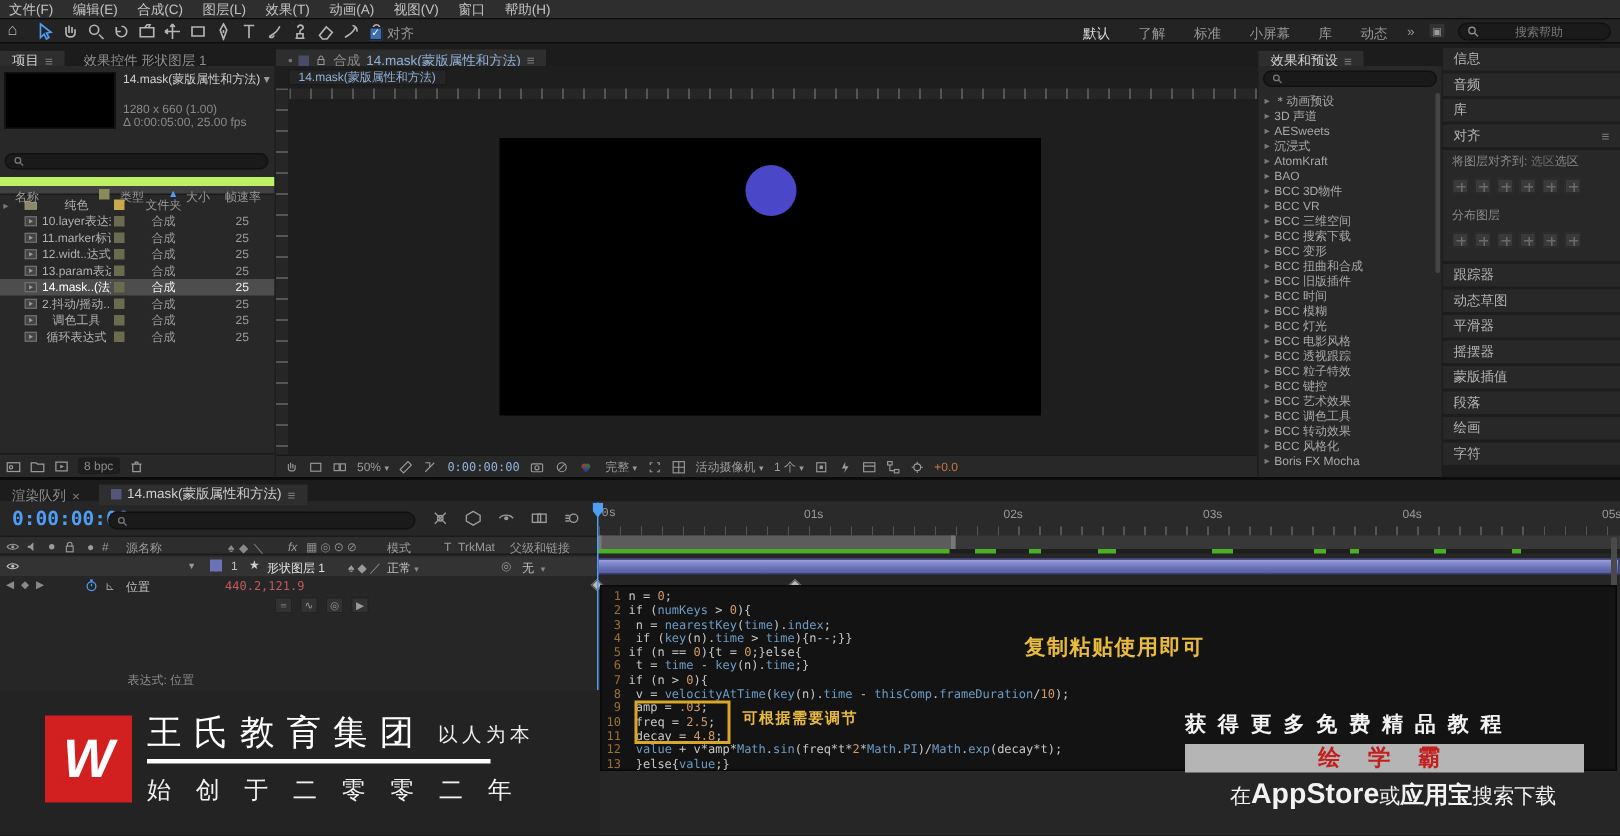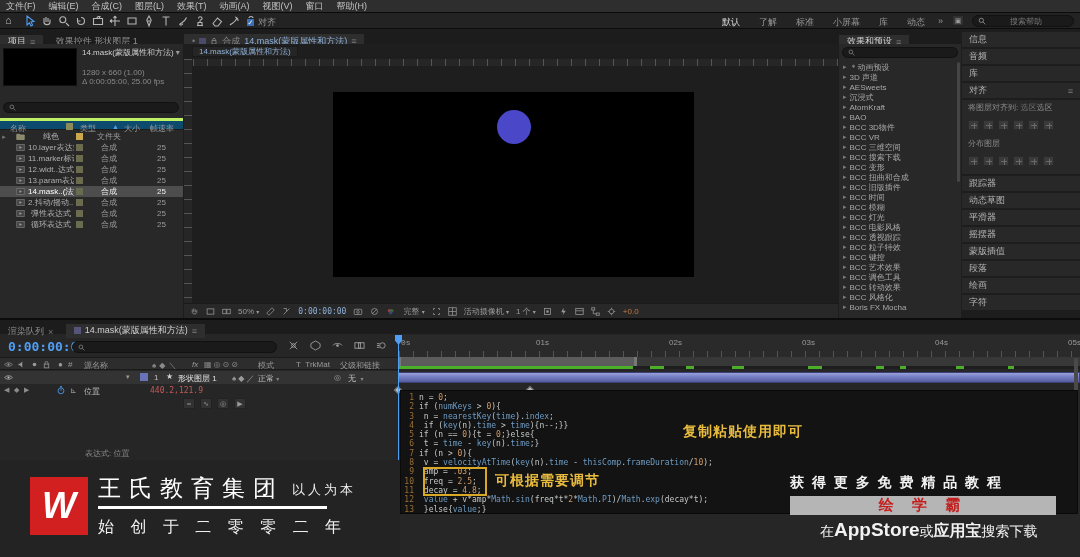--- a/index.html
+++ b/index.html
@@ -172,21 +172,21 @@
     <div class="abs row-txt dim" style="left:82px;top:24px;">1280 x 660 (1.00)</div>
     <div class="abs row-txt dim" style="left:82px;top:33px;">Δ 0:00:05:00, 25.00 fps</div>
     <div class="abs searchbox" style="left:3px;top:58px;width:176px;height:11px;">
       <span class="icon">
         <svg width="7" height="7" viewBox="0 0 12 12">
             <circle cx="5" cy="5" r="3.2" fill="none" stroke="#777" stroke-width="1.5"></circle>
             <line x1="7.5" y1="7.5" x2="11" y2="11" stroke="#777" stroke-width="1.5"></line>
           </svg>
       </span>
     </div>
-    <div class="abs" style="left:0;top:74px;width:183px;height:12px;background:#0c4a6e;border-top:3px solid #bef264;border-bottom:1px solid #1a1a1a;">
+    <div class="abs" style="left:0;top:74px;width:183px;height:12px;background:#404040;border-top:6px solid #bef264;border-bottom:1px solid #1a1a1a;">
       <span class="abs colhead" style="left:10px;top:2px;">名称</span>
       <span class="abs chip" style="left:66px;top:2px;background:#8a8a5a;"></span>
       <span class="abs colhead" style="left:80px;top:2px;">类型</span>
       <span class="abs" style="left:112px;top:2px;color:#4f9ef5;font-size:7px;">▲</span>
       <span class="abs colhead" style="left:124px;top:2px;">大小</span>
       <span class="abs colhead" style="left:150px;top:2px;">帧速率</span>
     </div>
     <div class="abs" id="proj-rows" style="left:0;top:87px;width:183px;text-align:center;">
         <div class="prow">
           <span class="tw" style="width:8px;color:#777;font-size:7px;">▸</span>
@@ -263,37 +263,62 @@
           <span class="chip" style="background:#6b6b4f;margin:0 6px 0 2px;"></span>
           <span style="width:40px;color:#9a9a9a;">合成</span>
           <span style="margin-left:28px;color:#9a9a9a;">25</span>
         </div>
         <div class="prow">
           <span class="tw" style="width:8px;color:#777;font-size:7px;"></span>
           <svg width="9" height="9" viewBox="0 0 12 12" style="margin:0 3px 0 8px;flex:none">
             <rect x="1" y="2" width="10" height="8" fill="#444" stroke="#777"></rect>
             <path d="M4.5 4 L8 6 L4.5 8 Z" fill="#999"></path>
           </svg>
-          <span style="width:46px;overflow:hidden;">弹性表达式</span>
+          <span style="width:46px;overflow:hidden;">调色工具</span>
           <span class="chip" style="background:#6b6b4f;margin:0 6px 0 2px;"></span>
           <span style="width:40px;color:#9a9a9a;">合成</span>
           <span style="margin-left:28px;color:#9a9a9a;">25</span>
         </div>
         <div class="prow">
           <span class="tw" style="width:8px;color:#777;font-size:7px;"></span>
           <svg width="9" height="9" viewBox="0 0 12 12" style="margin:0 3px 0 8px;flex:none">
             <rect x="1" y="2" width="10" height="8" fill="#444" stroke="#777"></rect>
             <path d="M4.5 4 L8 6 L4.5 8 Z" fill="#999"></path>
           </svg>
           <span style="width:46px;overflow:hidden;">循环表达式</span>
           <span class="chip" style="background:#6b6b4f;margin:0 6px 0 2px;"></span>
           <span style="width:40px;color:#9a9a9a;">合成</span>
           <span style="margin-left:28px;color:#9a9a9a;">25</span>
         </div>
       </div>
+    <div class="abs" style="left:0;top:258px;width:183px;height:16px;background:#282828;border-top:1px solid #1a1a1a;display:flex;align-items:center;gap:6px;padding-left:4px;">
+      <span class="icon">
+          <svg width="10" height="10" viewBox="0 0 12 12">
+            <rect x="1" y="3" width="10" height="7" fill="none" stroke="#9a9a9a"></rect>
+            <circle cx="4" cy="6.5" r="1.3" fill="none" stroke="#9a9a9a"></circle>
+          </svg>
+        </span>
+      <span class="icon">
+          <svg width="10" height="10" viewBox="0 0 12 12">
+            <path d="M1 3 H5 L6 4 H11 V10 H1 Z" fill="none" stroke="#9a9a9a"></path>
+          </svg>
+        </span>
+      <span class="icon">
+          <svg width="10" height="10" viewBox="0 0 12 12">
+            <rect x="1.5" y="2.5" width="9" height="7" fill="none" stroke="#9a9a9a"></rect>
+            <path d="M5 4.5 L8 6 L5 7.5 Z" fill="#9a9a9a"></path>
+          </svg>
+        </span>
+      <span class="row-txt dim" style="background:#1d1d1d;padding:1px 4px;border-radius:2px;">8 bpc</span>
+      <span class="icon">
+          <svg width="10" height="10" viewBox="0 0 12 12">
+            <path d="M3 4 H9 V10 H3 Z M2 4 H10 M5 4 V2.5 H7 V4" fill="none" stroke="#9a9a9a"></path>
+          </svg>
+        </span>
+    </div>
   </div>
 
   <div class="abs tabbar" style="left:184px;top:30px;width:654px;height:14px;">
     <span class="tab active">
       <span style="color:#777;">•</span>
       <span style="width:7px;height:7px;background:#4a4a6a;display:inline-block;"></span>
       <span class="icon">
           <svg width="8" height="8" viewBox="0 0 12 12">
             <rect x="3" y="5.5" width="6" height="5" fill="none" stroke="#9a9a9a"></rect>
             <path d="M4 5.5 V4 a2 2 0 0 1 4 0 V5.5" fill="none" stroke="#9a9a9a"></path>
@@ -766,21 +791,21 @@
           <div class="code-line"><span class="ln">6</span><span class="cd"> t = <span class="f">time</span> - <span class="f">key</span>(n).<span class="f">time</span>;}</span></div>
           <div class="code-line"><span class="ln">7</span><span class="cd">if (n &gt; <span class="n">0</span>){</span></div>
           <div class="code-line"><span class="ln">8</span><span class="cd"> v = <span class="f">velocityAtTime</span>(<span class="f">key</span>(n).<span class="f">time</span> - <span class="f">thisComp</span>.<span class="f">frameDuration</span>/<span class="n">10</span>);</span></div>
           <div class="code-line"><span class="ln">9</span><span class="cd"> amp = <span class="n">.03</span>;</span></div>
           <div class="code-line"><span class="ln">10</span><span class="cd"> freq = <span class="n">2.5</span>;</span></div>
           <div class="code-line"><span class="ln">11</span><span class="cd"> decay = <span class="n">4.8</span>;</span></div>
           <div class="code-line"><span class="ln">12</span><span class="cd"> <span class="f">value</span> + v*amp*<span class="f">Math</span>.<span class="f">sin</span>(freq*t*<span class="n">2</span>*<span class="f">Math</span>.<span class="f">PI</span>)/<span class="f">Math</span>.<span class="f">exp</span>(decay*t);</span></div>
           <div class="code-line"><span class="ln">13</span><span class="cd"> }else{<span class="f">value</span>;}</span></div>
         </div>
       <div class="abs" style="left:22px;top:76px;width:64px;height:29px;border:2px solid #d9a826;"></div>
-      <div class="abs" style="left:94px;top:81px;font-family:'Liberation Sans',sans-serif;font-size:14px;font-weight:bold;color:#e8bb3e;letter-spacing:1px;">可根据需要调节</div>
+      <div class="abs" style="left:94px;top:81px;font-family:'Liberation Sans',sans-serif;font-size:10px;font-weight:bold;color:#e8bb3e;letter-spacing:1px;">可根据需要调节</div>
       <div class="abs" style="left:282px;top:32px;font-family:'Liberation Sans',sans-serif;font-size:14px;font-weight:bold;color:#e8bb3e;letter-spacing:1px;">复制粘贴使用即可</div>
     </div>
   </div>
 
   <div class="abs" style="left:0;top:460px;width:400px;height:97px;background:#232323;">
     <div class="abs" style="left:30px;top:17px;width:58px;height:58px;background:#d21f1f;display:flex;align-items:center;justify-content:center;">
       <span style="color:#fff;font-size:36px;font-weight:bold;font-style:italic;">W</span>
     </div>
     <div class="abs" style="left:98px;top:13px;font-size:23px;color:#fff;letter-spacing:8px;font-weight:500;white-space:nowrap;">王氏教育集团</div>
     <div class="abs" style="left:292px;top:21px;font-size:13px;color:#eee;letter-spacing:3px;white-space:nowrap;">以人为本</div>

